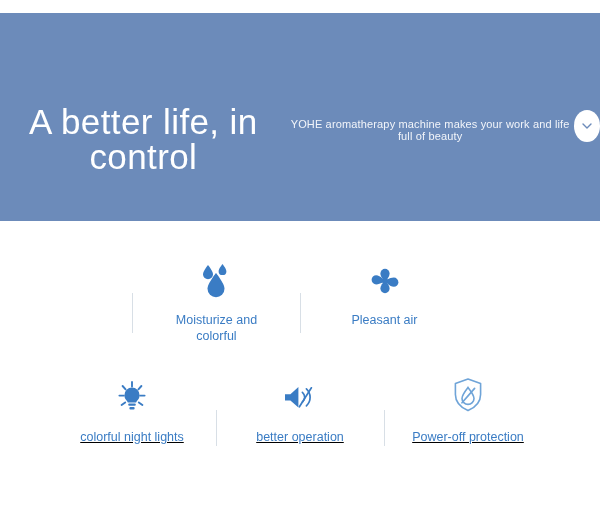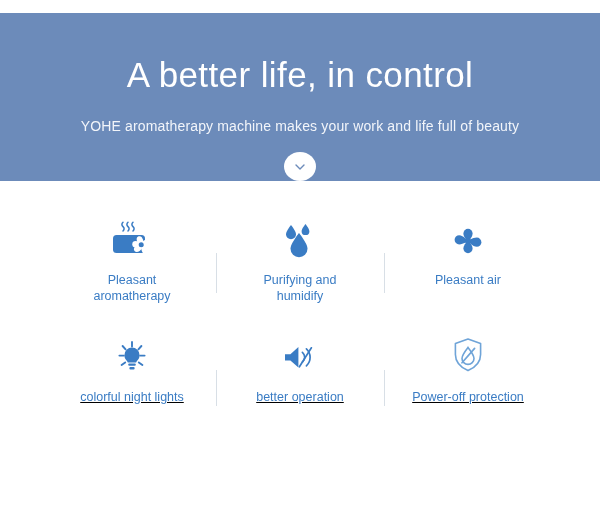--- a/index.html
+++ b/index.html
@@ -15,39 +15,39 @@
   }
 
   
   .top-strip {
     height: 13px;
     background: #ffffff;
   }
 
   
   .hero {
-    height: 168px;
+    height: 208px;
     background: #6c8bba;
     position: relative;
     display: flex;
-    flex-direction: column;
+    flex-direction: row;
     align-items: center;
   }
   .hero-title {
     color: #ffffff;
     font-size: 35px;
     font-weight: 400;
     letter-spacing: 0.4px;
     margin-top: 44px;
     line-height: 1;
     text-align: center;
   }
   .hero-subtitle {
     color: #f2f5fa;
-    font-size: 14px;
+    font-size: 11px;
     font-weight: 400;
     letter-spacing: 0.15px;
     margin-top: 26px;
     text-align: center;
   }
   .scroll-btn {
     width: 32px;
     height: 32px;
     border-radius: 50%;
     background: #ffffff;
@@ -116,54 +116,32 @@
         <path d="M4 6 L8 10 L12 6" fill="none" stroke="#6c8bba" stroke-width="1.4" stroke-linecap="round" stroke-linejoin="round"></path>
       </svg>
     </span>
   </div>
 </div>
 
 <div class="features">
 
   <div class="feature-row row1">
 
-    <div class="feature">
-      <div class="feature-icon">
-        <svg width="56" height="40" viewBox="0 0 56 40">
-
-          <path d="M19 10 q2.2 -2.2 0 -4.4 q-2.2 -2.2 0 -4.4" fill="none" stroke="#3a7cc4" stroke-width="1.5" stroke-linecap="round"></path>
-          <path d="M24 10 q2.2 -2.2 0 -4.4 q-2.2 -2.2 0 -4.4" fill="none" stroke="#3a7cc4" stroke-width="1.5" stroke-linecap="round"></path>
-          <path d="M29 10 q2.2 -2.2 0 -4.4 q-2.2 -2.2 0 -4.4" fill="none" stroke="#3a7cc4" stroke-width="1.5" stroke-linecap="round"></path>
-
-          <rect x="9" y="14" width="32" height="18" rx="3.5" fill="#3a7cc4"></rect>
-
-          <g fill="#ffffff">
-            <ellipse cx="36" cy="19.5" rx="3.1" ry="4.4" transform="rotate(-18 36 19.5)"></ellipse>
-            <ellipse cx="42.6" cy="21.8" rx="4.4" ry="3.1" transform="rotate(-18 42.6 21.8)"></ellipse>
-            <ellipse cx="40.6" cy="28.6" rx="3.1" ry="4.4" transform="rotate(-18 40.6 28.6)"></ellipse>
-            <ellipse cx="34" cy="27.2" rx="3.1" ry="4.4" transform="rotate(52 34 27.2)"></ellipse>
-            <ellipse cx="31.6" cy="23.2" rx="3.3" ry="3.3"></ellipse>
-          </g>
-          <circle cx="37.2" cy="23.8" r="2.5" fill="#3a7cc4"></circle>
-        </svg>
-      </div>
-      <div class="feature-label">Pleasant aromatherapy</div>
-    </div>
 
     <div class="divider"></div>
 
     <div class="feature">
       <div class="feature-icon">
         <svg width="44" height="40" viewBox="0 0 44 40">
           <path d="M13 4 C13 4 8 10.2 8 13.2 a5 5 0 0 0 10 0 C18 10.2 13 4 13 4 z" fill="#3a7cc4"></path>
           <path d="M27.5 3 C27.5 3 23.6 7.8 23.6 10.2 a3.9 3.9 0 0 0 7.8 0 C31.4 7.8 27.5 3 27.5 3 z" fill="#3a7cc4"></path>
           <path d="M21 12 C21 12 12.5 22.6 12.5 27.7 a8.5 8.5 0 0 0 17 0 C29.5 22.6 21 12 21 12 z" fill="#3a7cc4"></path>
         </svg>
       </div>
-      <div class="feature-label">Purifying and humidify</div>
+      <div class="feature-label">Moisturize and colorful</div>
     </div>
 
     <div class="divider"></div>
 
     <div class="feature">
       <div class="feature-icon">
         <svg width="44" height="40" viewBox="0 0 44 40">
           <g fill="#3a7cc4">
             <path d="M22 20 C22 20 17.4 16.6 17.4 12.4 a4.6 4.6 0 0 1 9.2 0 C26.6 16.6 22 20 22 20 z"></path>
             <path d="M22 20 C22 20 26.6 16.6 30.8 16.6 a4.6 4.6 0 0 1 0 9.2 C26.6 25.8 22 20 22 20 z"></path>

